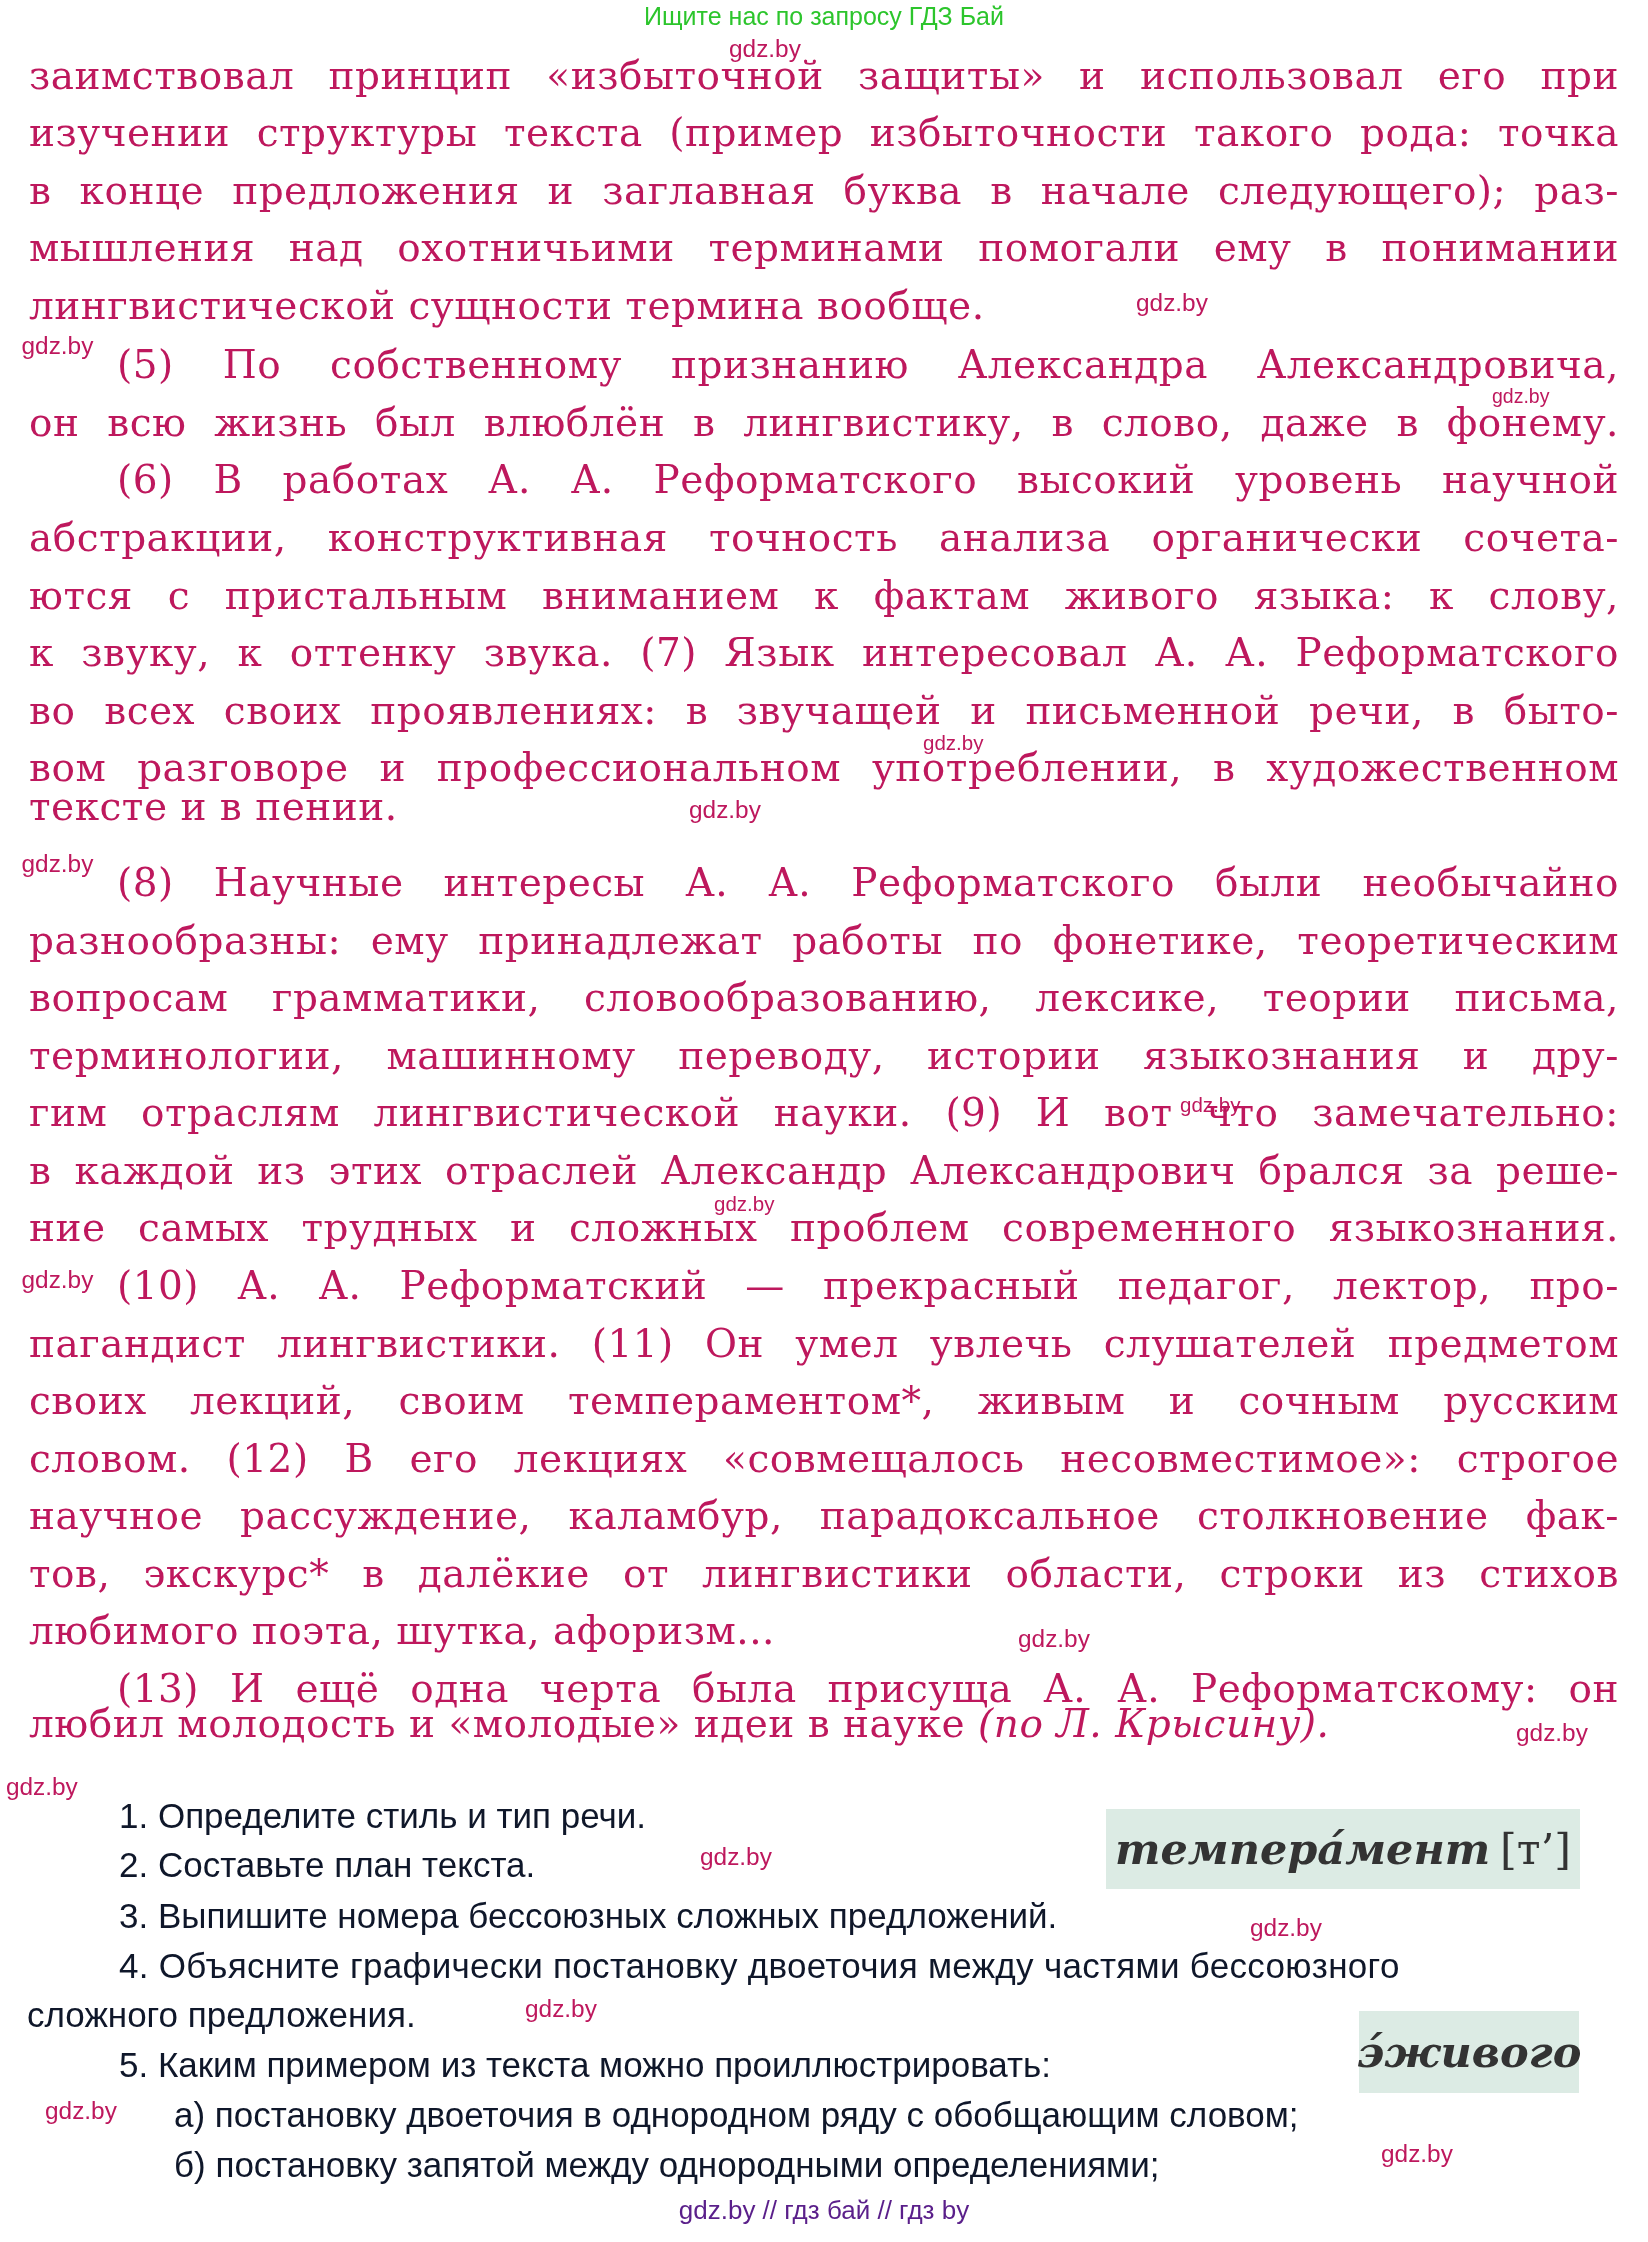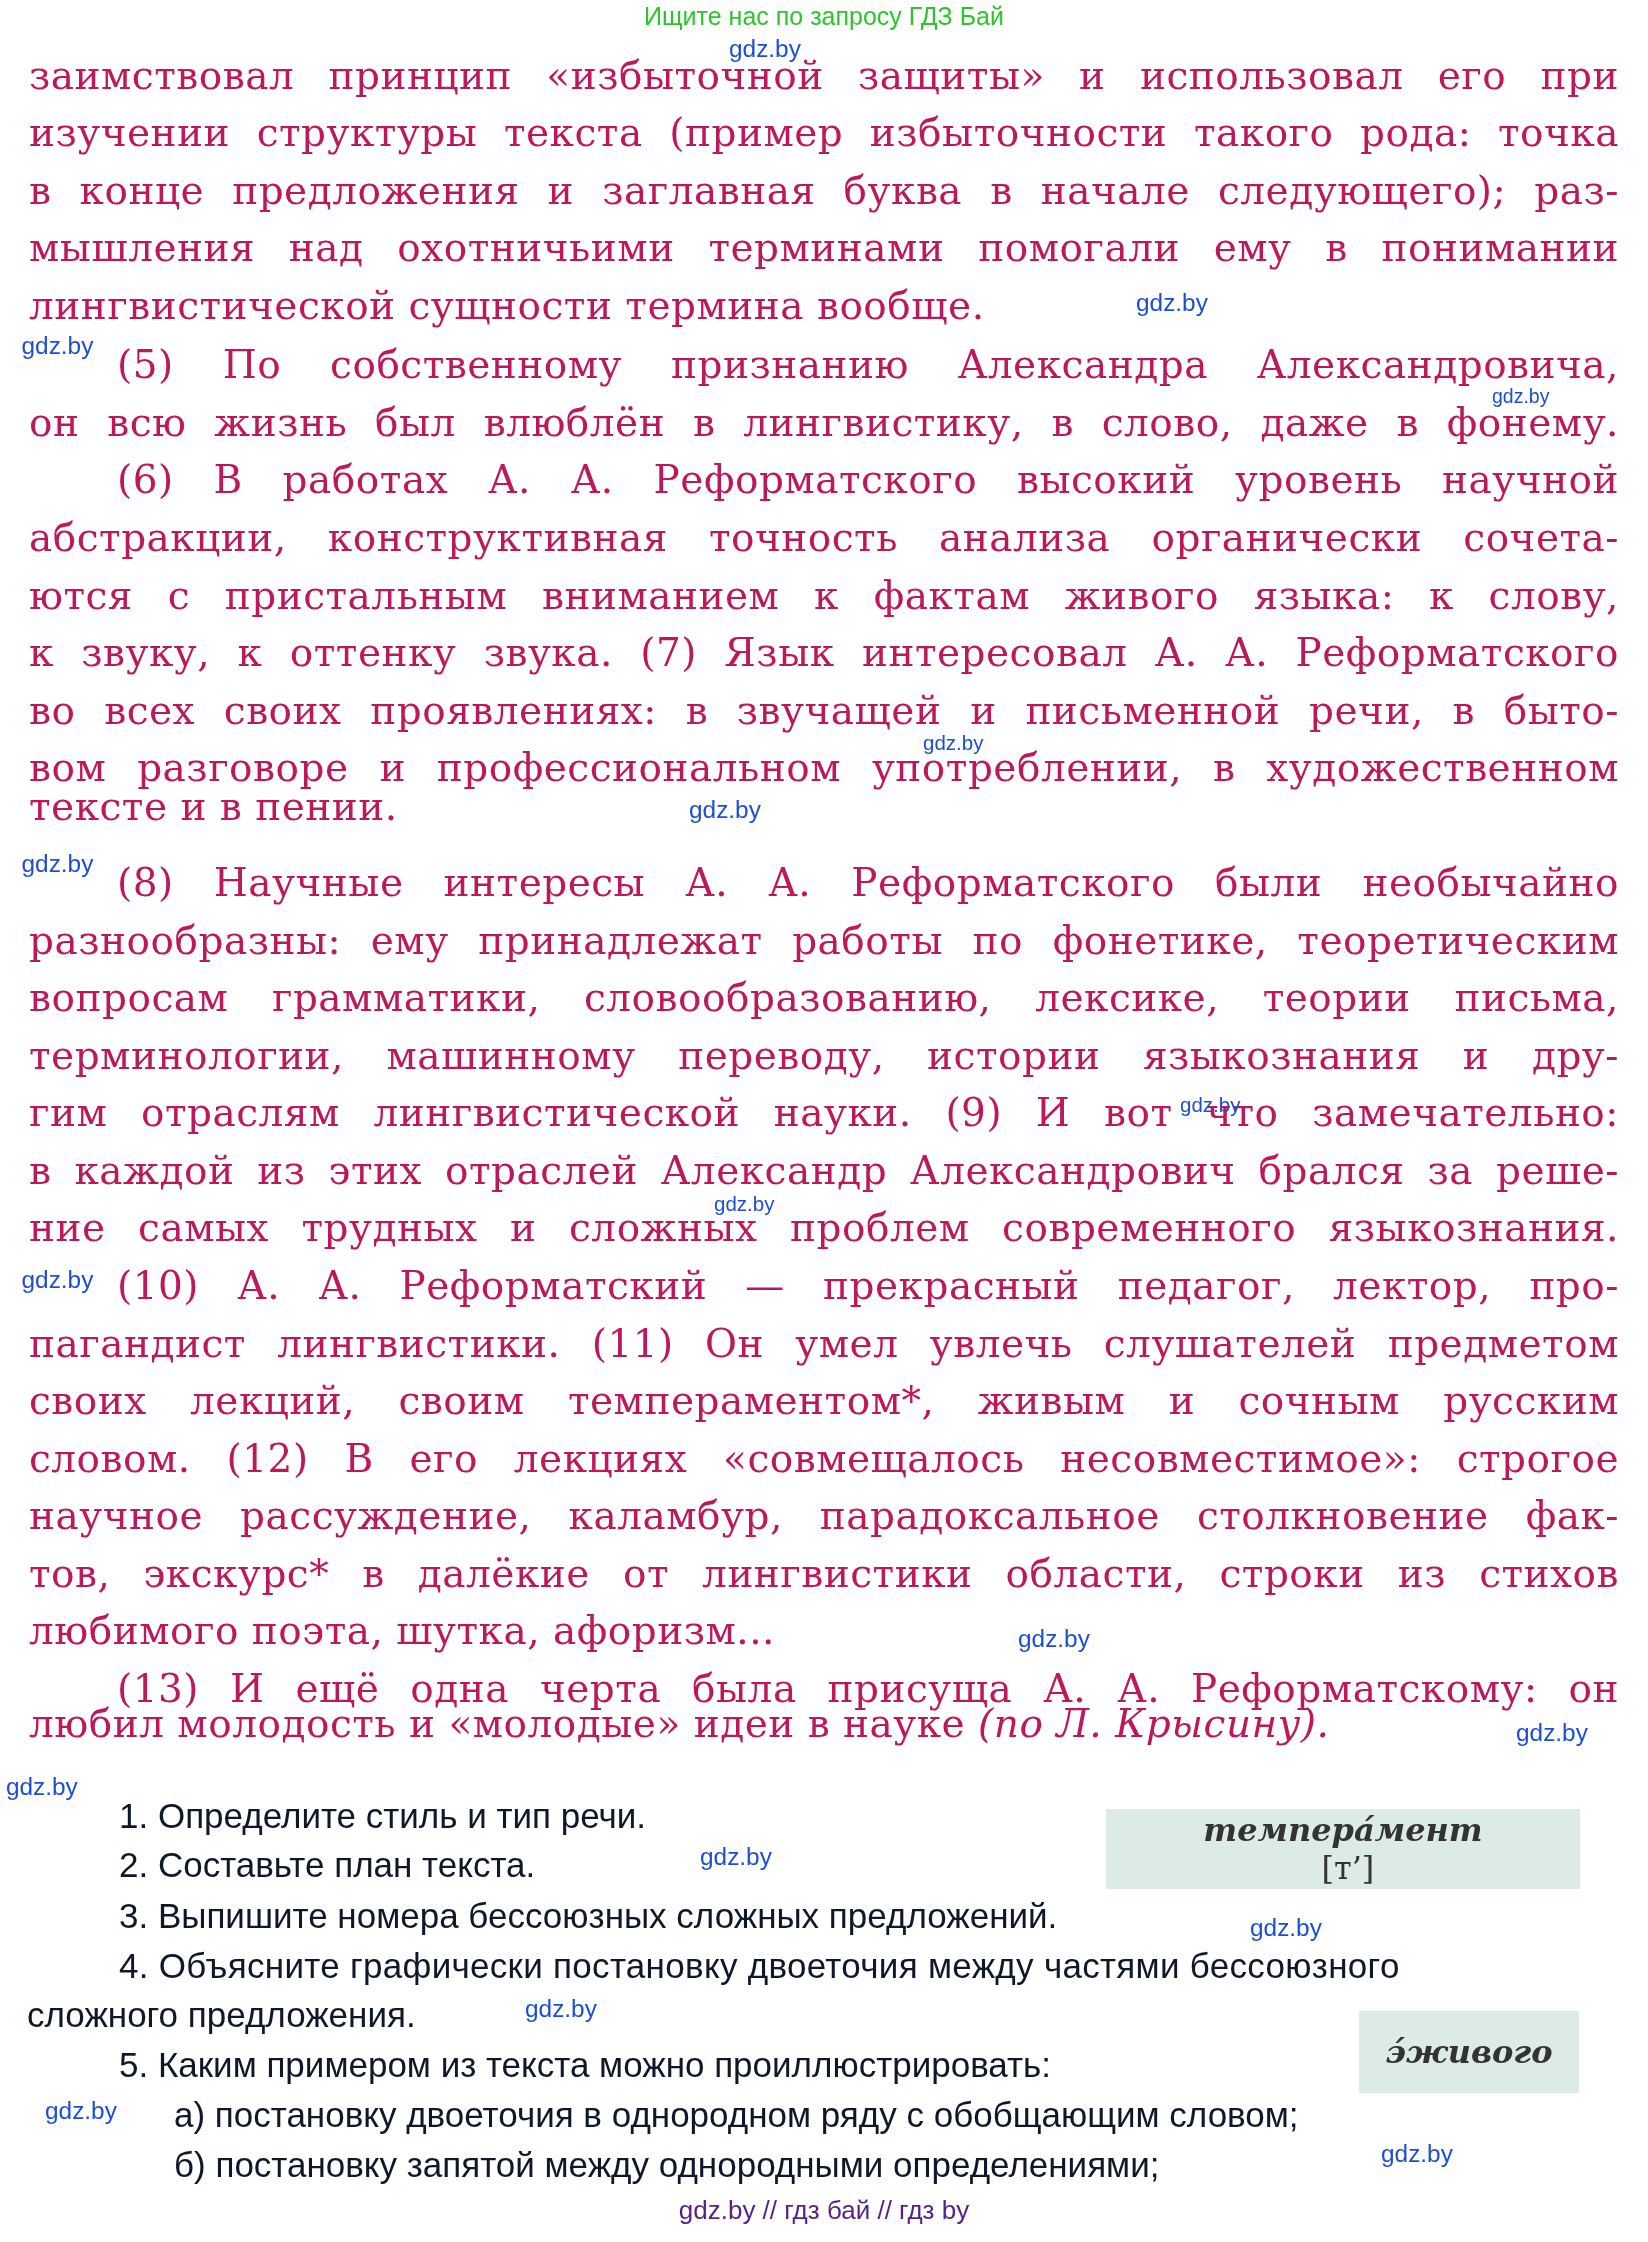--- a/index.html
+++ b/index.html
@@ -4,24 +4,24 @@
 <style>
   html,body{margin:0;padding:0;background:#ffffff;}
   body{width:1648px;height:2242px;position:relative;overflow:hidden;}
   .hdr{position:absolute;left:0;width:1648px;top:0;height:35px;text-align:center;color:#2cc52c;
        font-family:"Liberation Sans",sans-serif;font-size:25px;line-height:33px;}
   .ln{position:absolute;left:29px;width:1590px;font-family:"DejaVu Serif",serif;font-size:39px;color:#be185d;
       white-space:nowrap;line-height:49px;height:49px;text-align:justify;text-align-last:justify;letter-spacing:0.5px;}
   .ln.ind{left:117px;width:1502px;}
   .ln.last{text-align-last:left;}
   .it{font-style:italic;}
-  .wm{position:absolute;font-family:"Liberation Sans",sans-serif;font-size:24.4px;color:#1d4ed8;line-height:27px;}
+  .wm{position:absolute;font-family:"Liberation Sans",sans-serif;font-size:24.4px;color:#be185d;line-height:27px;}
   .ex{position:absolute;font-family:"Liberation Sans",sans-serif;font-size:35px;color:#0f172a;line-height:43px;white-space:nowrap;}
   .box{position:absolute;background:#dcebe4;font-family:"DejaVu Serif",serif;font-style:italic;font-weight:bold;color:#333;
-       font-size:32px;display:flex;align-items:center;justify-content:center;flex-direction:column;}
+       font-size:43px;display:flex;align-items:center;justify-content:center;}
   .box .ph{font-style:normal;font-weight:normal;margin-left:9.8px;}
   .ftr{position:absolute;left:0;width:1648px;top:2194px;text-align:center;color:#5a1f8a;
        font-family:"Liberation Sans",sans-serif;font-size:26px;line-height:33px;}
 </style>
 </head>
 <body>
 
 <div class="hdr">Ищите нас по запросу ГДЗ Бай</div>
 
 <div>

